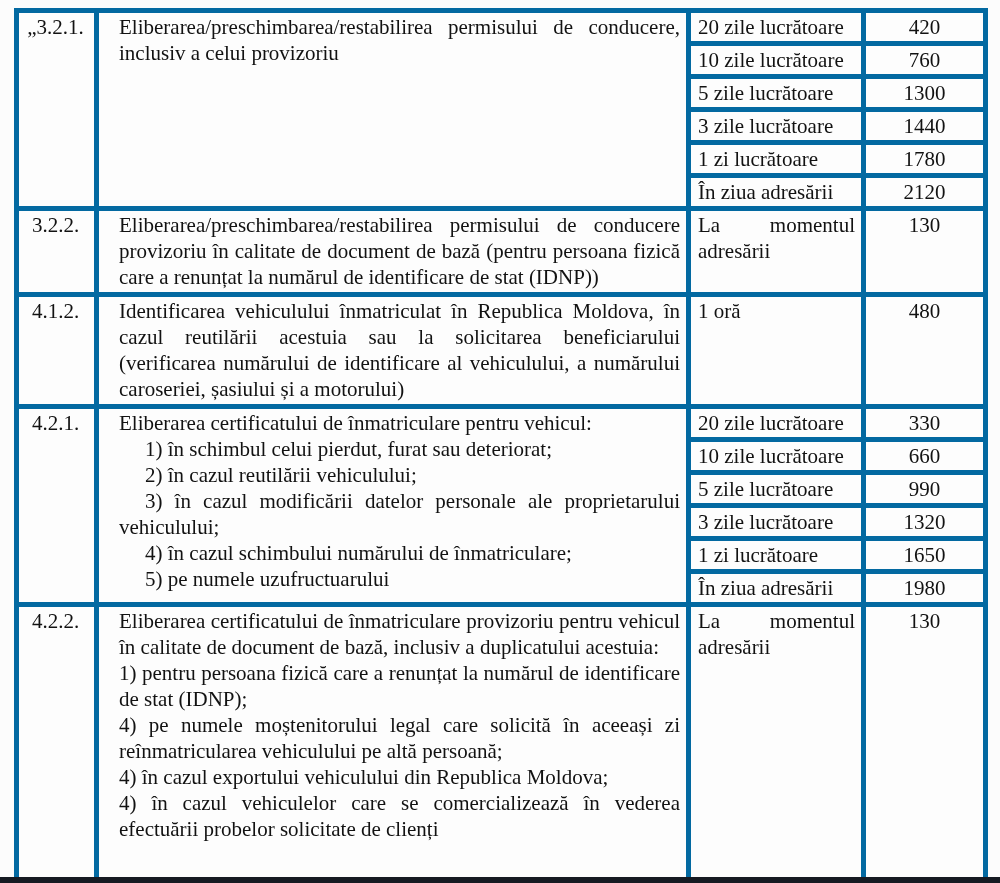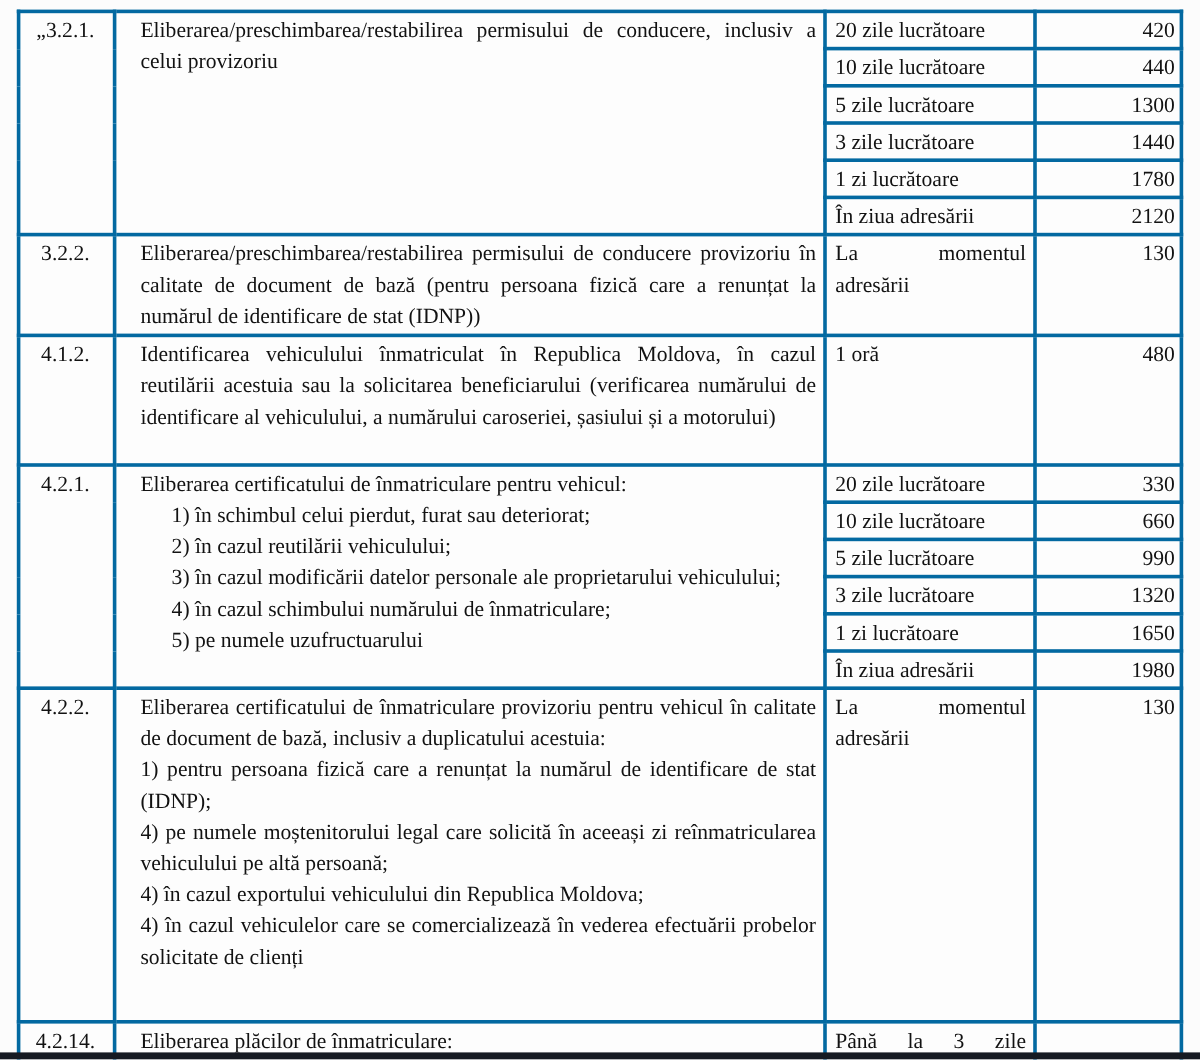--- a/index.html
+++ b/index.html
@@ -17,31 +17,31 @@
     border-collapse:collapse;
     table-layout:fixed;
     border:2px solid #1c1c1c;
     background:#fdfdfd;
   }
   col.c-code{width:80px;}
   col.c-desc{width:592px;}
   col.c-term{width:175px;}
   col.c-price{width:122px;}
   td{
-    border:3px solid #0369a1;
+    border:5px solid #0369a1;
     vertical-align:top;
-    font-size:18px;
+    font-size:21px;
     line-height:26px;
     box-sizing:border-box;
     overflow:hidden;
   }
   td.cell-code{text-align:center;padding:1px 4px 0 2px;}
   td.cell-desc{padding:1px 6px 2px 20px;}
   td.cell-term{padding:1px 6px 1px 7px;text-align:justify;}
-  td.cell-price{text-align:right;padding:1px 4px;}
+  td.cell-price{text-align:center;padding:1px 4px;}
   .desc-p,.item-p{margin:0;text-align:justify;}
   
   tr.block-3 .item-p{text-indent:26px;}
   
   tr.block-0 td.cell-term, tr.block-0 td.cell-price{height:31px;}
   tr.block-3 td.cell-term, tr.block-3 td.cell-price{height:31px;}
   tr.block-1 td.cell-desc{height:82px;}
   tr.block-2 td.cell-desc{height:108px;}
   tr.block-4 td.cell-desc{height:278px;}
   tr.block-5 td{height:40px;}
@@ -68,21 +68,21 @@
         <tr class="block-0">
           <td class="cell-code" rowspan="6">„3.2.1.</td>
           <td class="cell-desc" rowspan="6">
             <p class="desc-p">Eliberarea/preschimbarea/restabilirea permisului de conducere, inclusiv a celui provizoriu</p>
           </td>
           <td class="cell-term">20 zile lucrătoare</td>
           <td class="cell-price">420</td>
         </tr>
         <tr class="block-0">
           <td class="cell-term">10 zile lucrătoare</td>
-          <td class="cell-price">440</td>
+          <td class="cell-price">760</td>
         </tr>
         <tr class="block-0">
           <td class="cell-term">5 zile lucrătoare</td>
           <td class="cell-price">1300</td>
         </tr>
         <tr class="block-0">
           <td class="cell-term">3 zile lucrătoare</td>
           <td class="cell-price">1440</td>
         </tr>
         <tr class="block-0">

